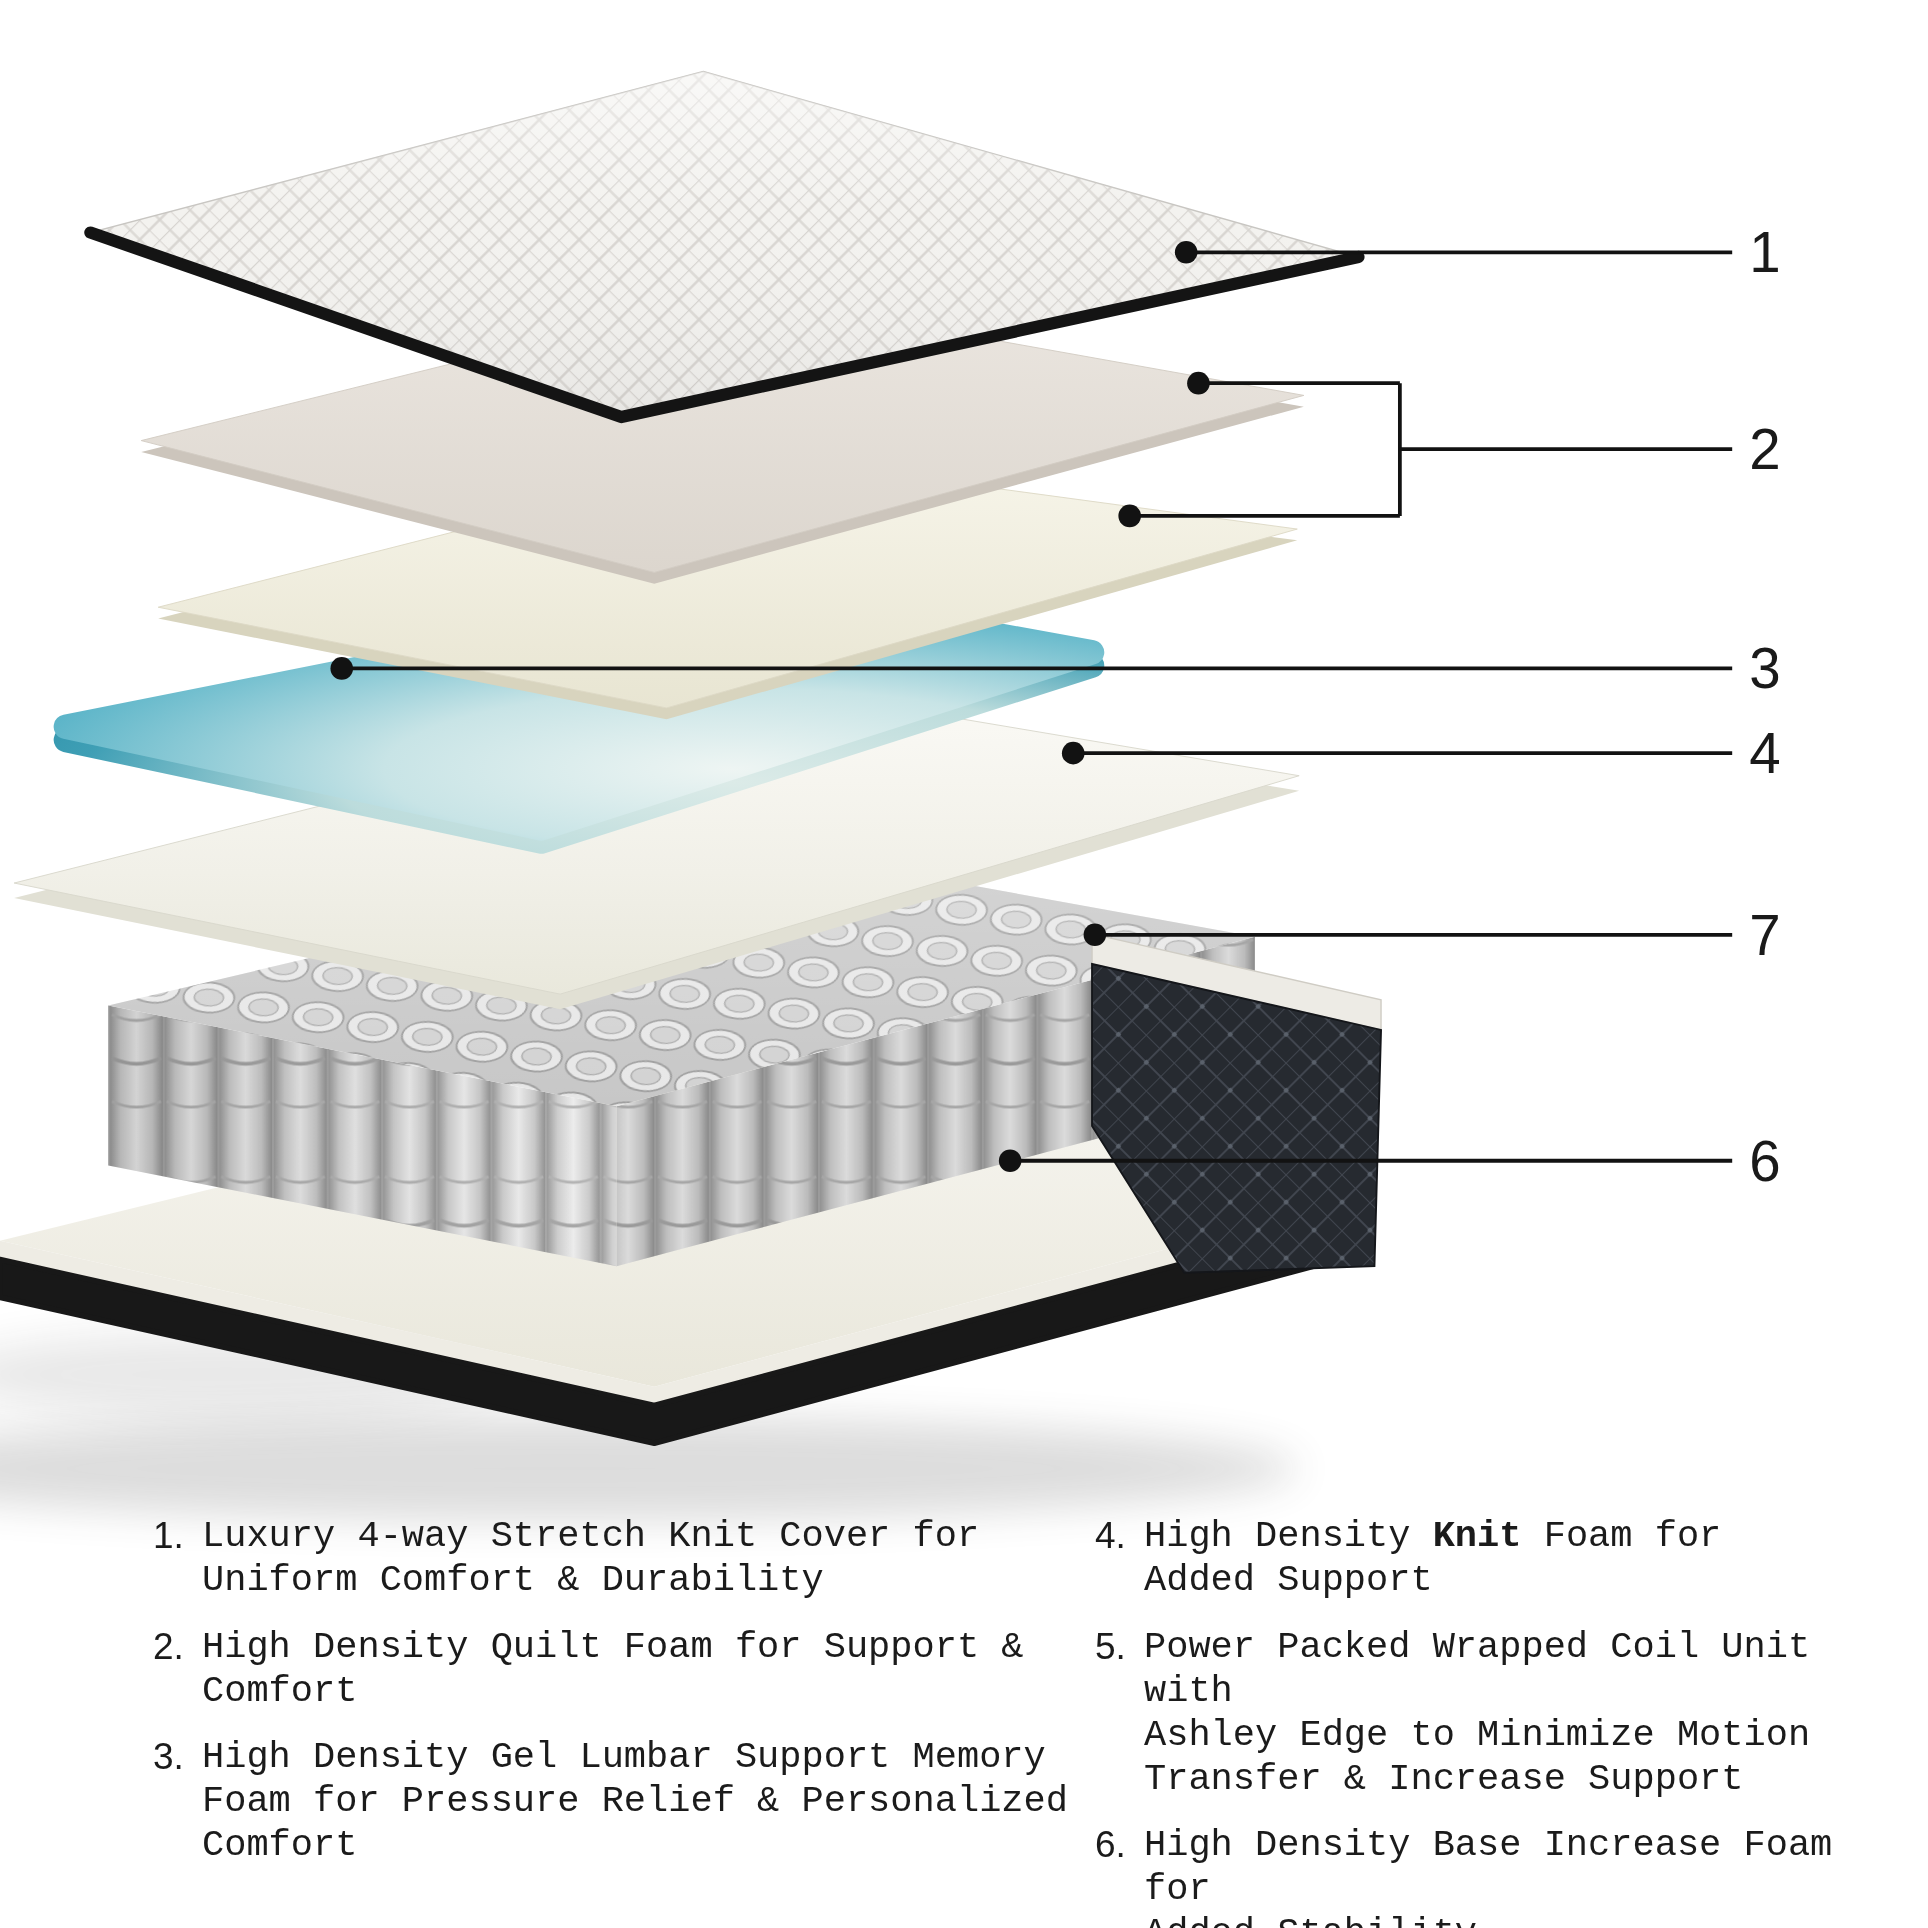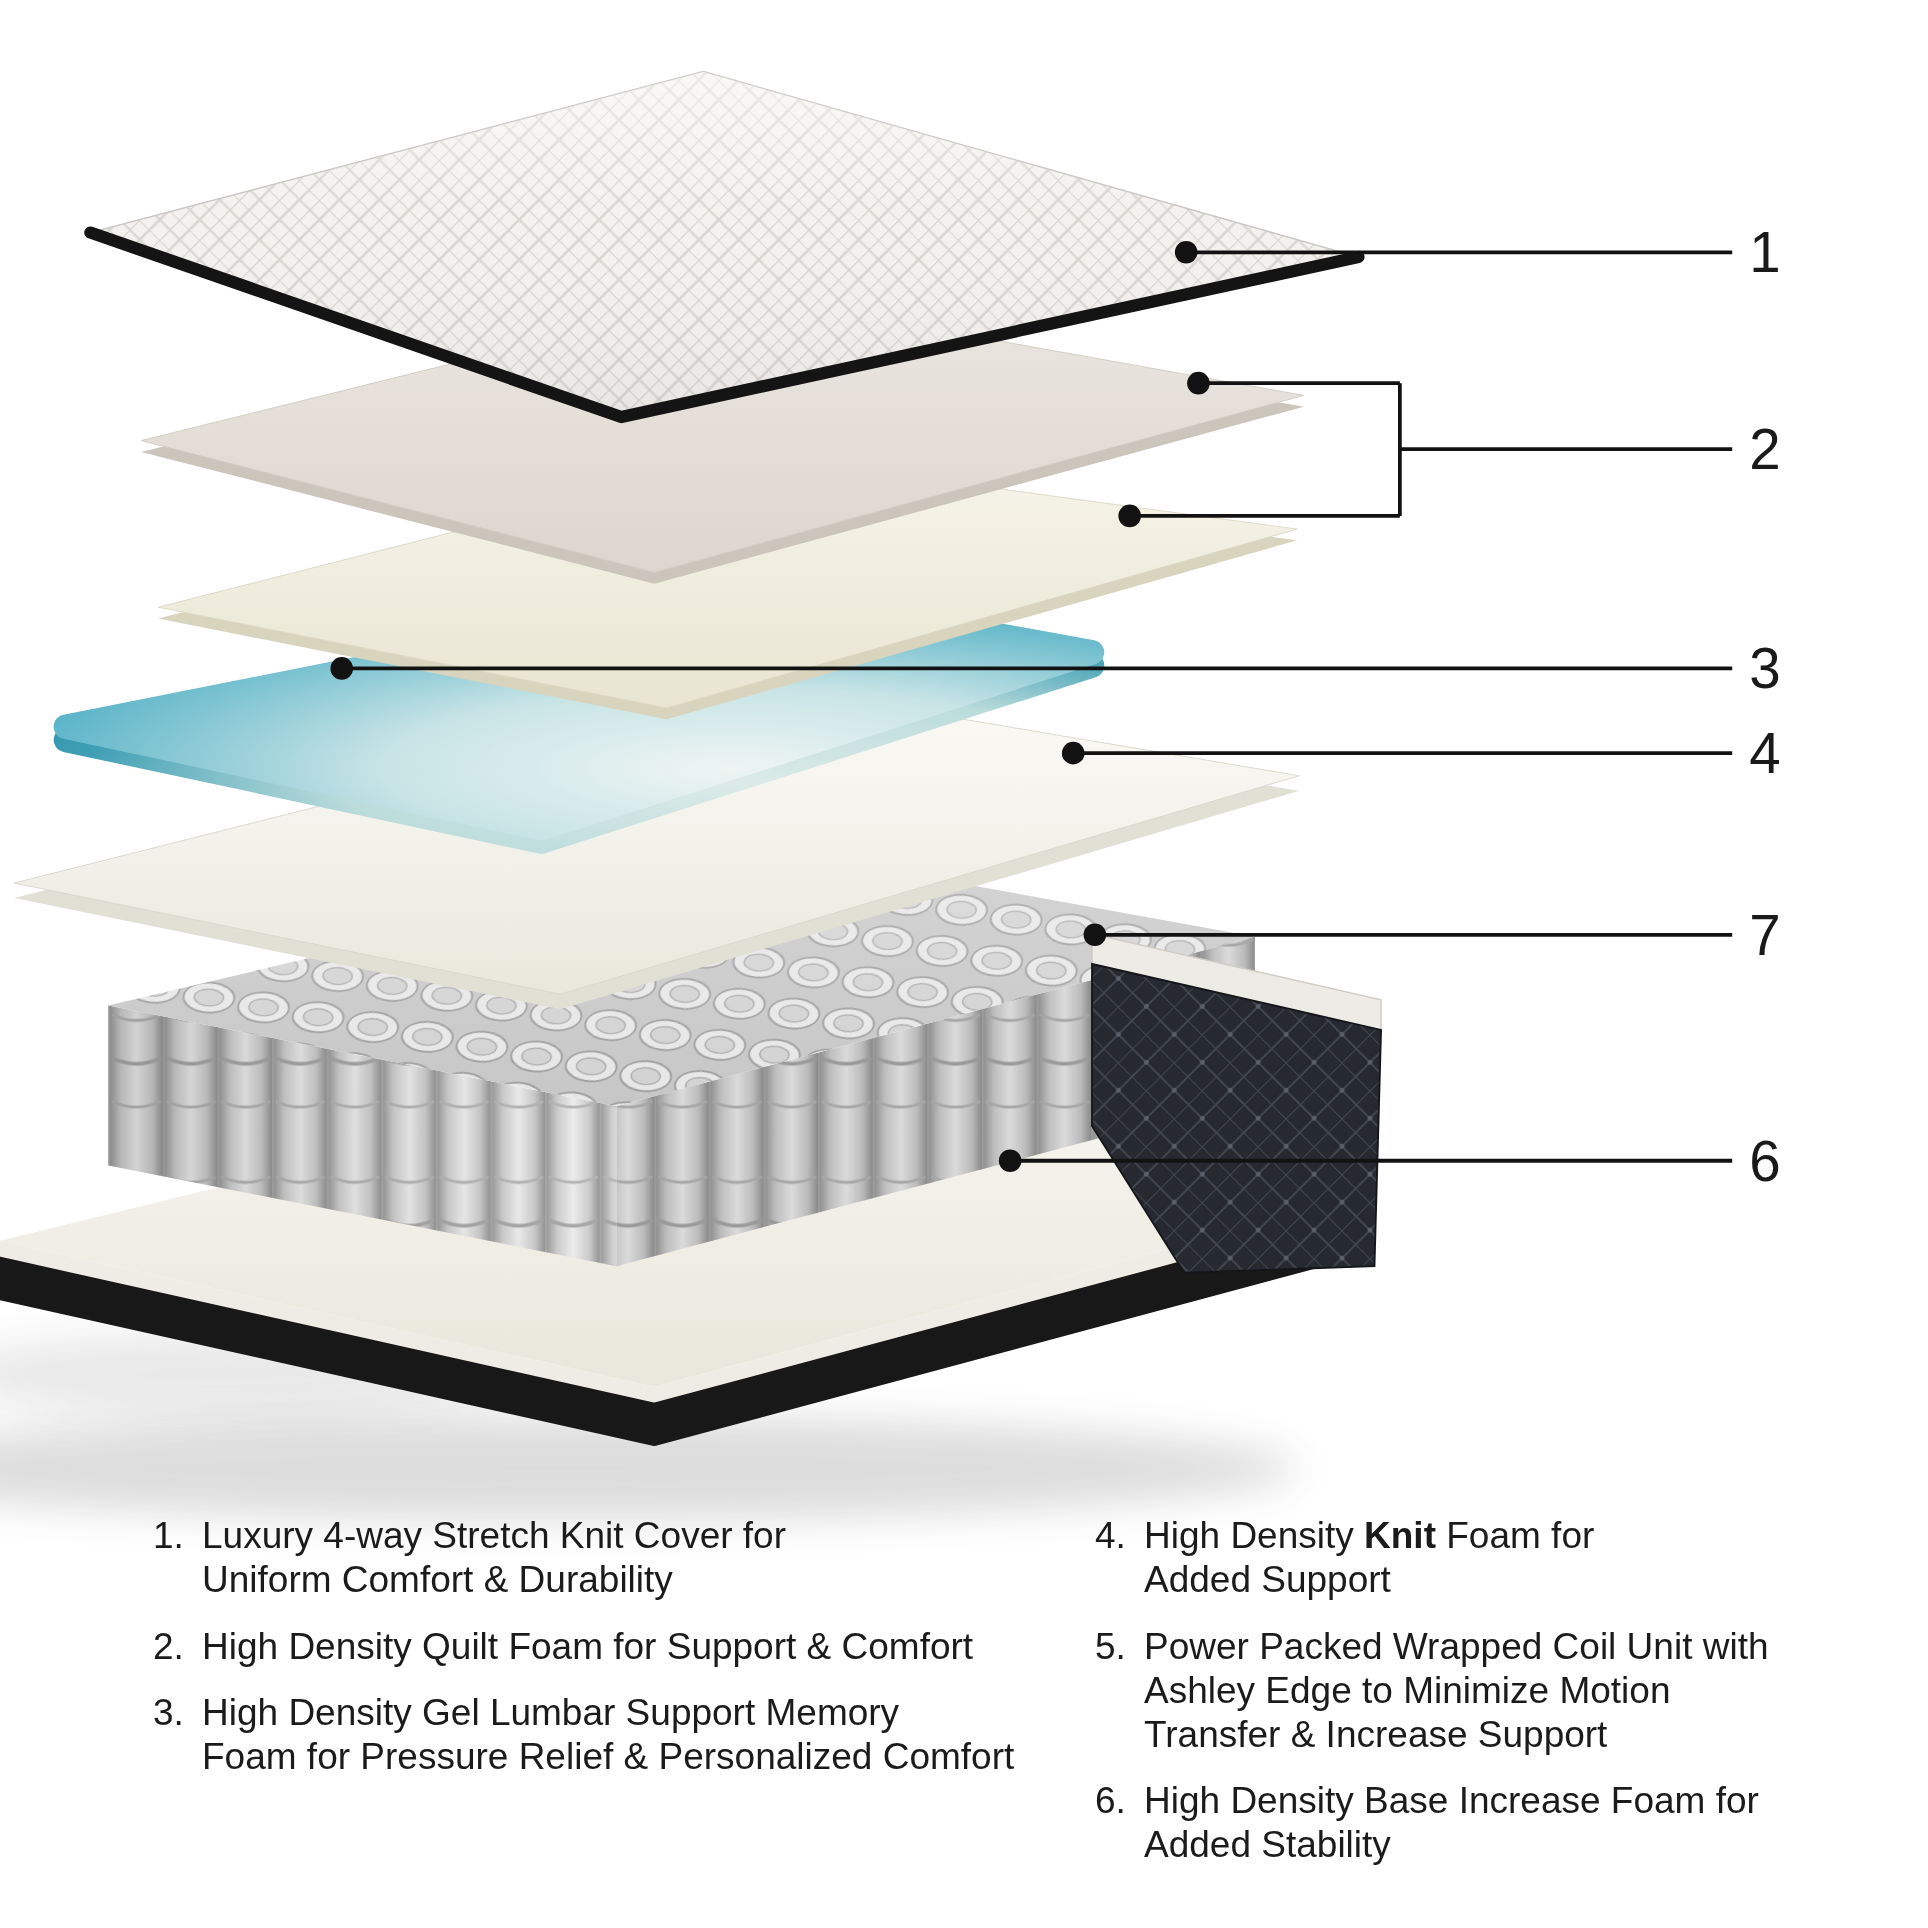--- a/index.html
+++ b/index.html
@@ -24,21 +24,21 @@
   .legend-col-right{left:1095px;width:772px;}
   .legend-item{
     display:flex;
     margin-bottom:22.6px;
     font-size:37px;
     line-height:44px;
     color:#1b1b1b;
     font-weight:400;
   }
   .legend-item .num{flex:0 0 49px;}
-  .legend-item .txt{white-space:pre-line;flex:1;}
+  .legend-item .txt{white-space:pre-line;flex:1;font-family:Liberation Mono, monospace;}
   .legend-item .txt b{font-weight:700;}
 </style>
 </head>
 <body>
 
 <div class="stage">
 
 <svg class="diagram" width="1928" height="1928" viewBox="0 0 2048 2048">
   <defs>
     <pattern id="quilt" width="30" height="30" patternUnits="userSpaceOnUse" patternTransform="rotate(45 0 0)">

